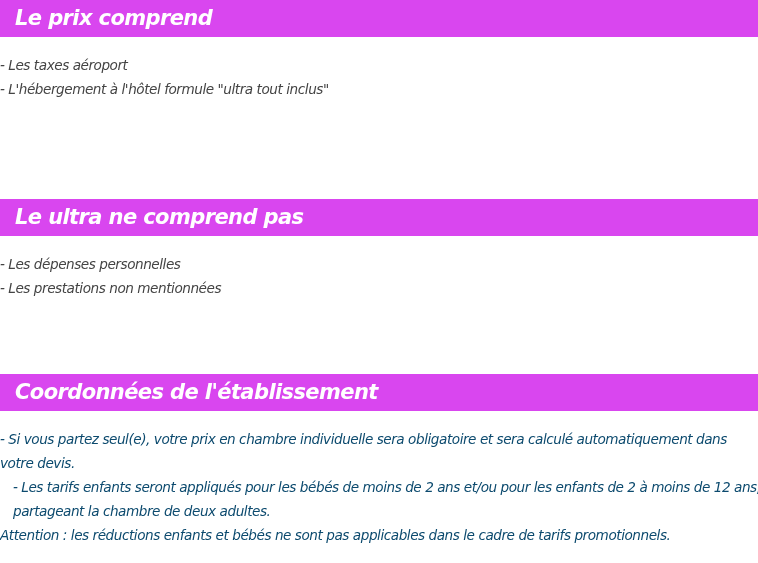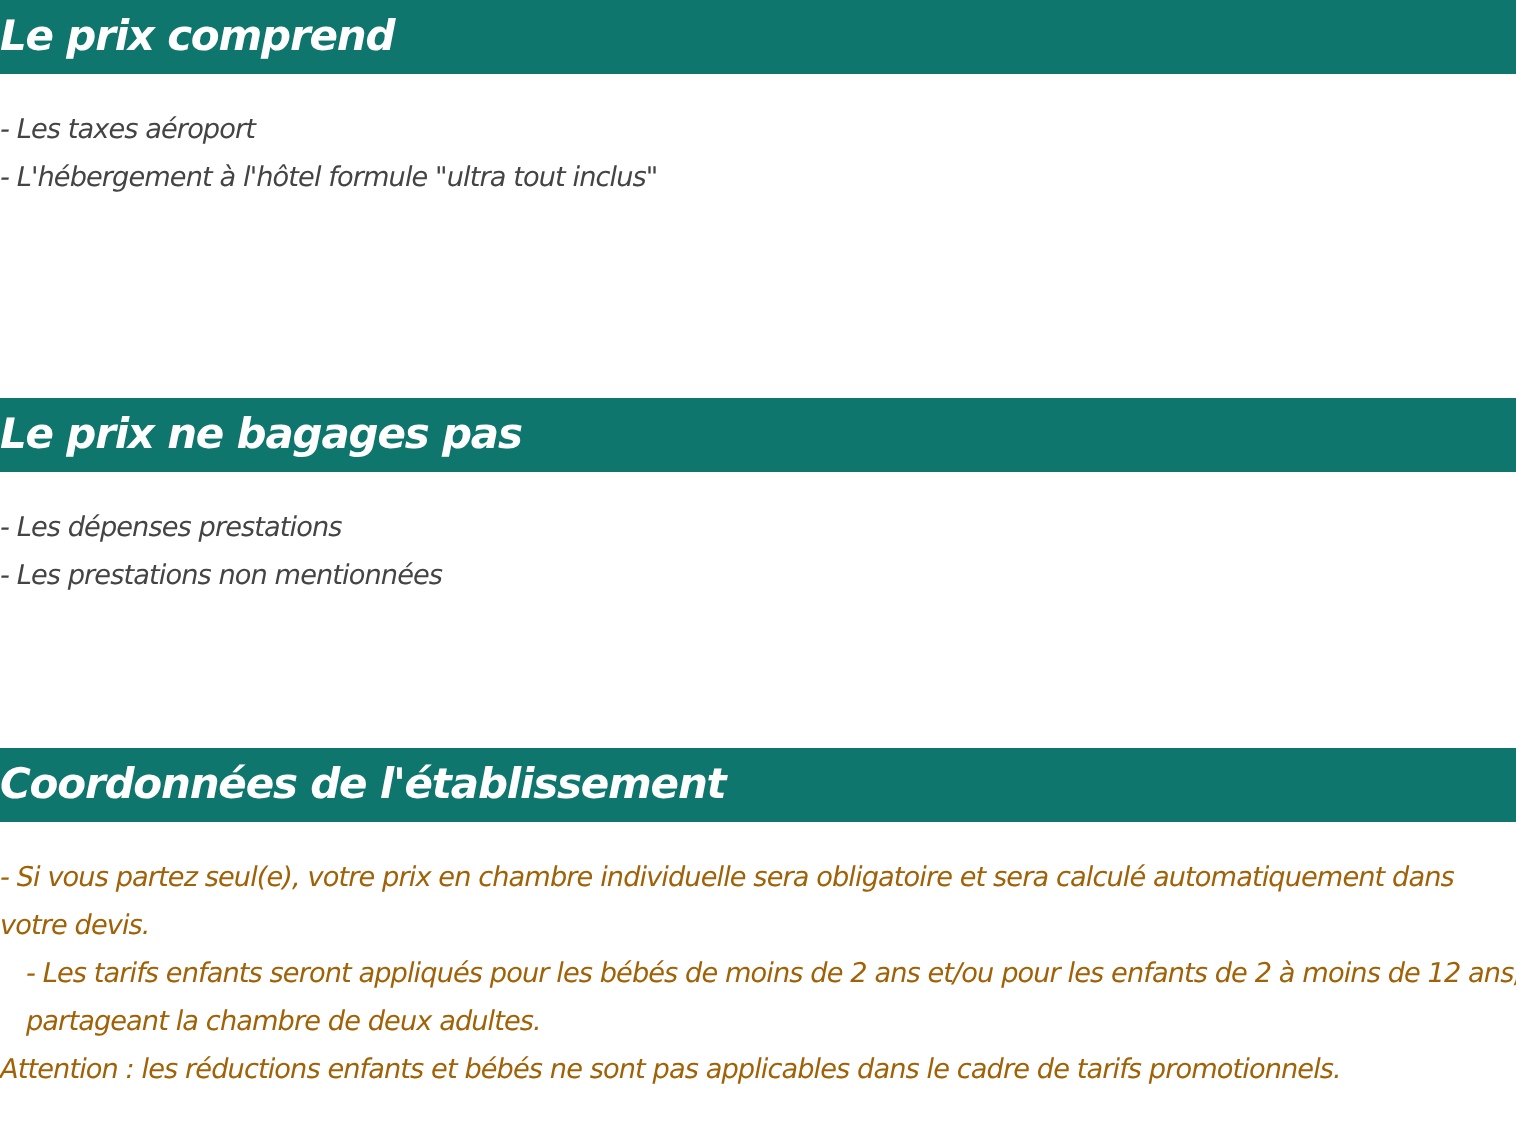--- a/index.html
+++ b/index.html
@@ -12,27 +12,28 @@
       height: 563px;
       overflow: hidden;
       position: relative;
       font-family: "DejaVu Sans", sans-serif;
     }
     .section-bar {
       position: absolute;
       left: 0;
       width: 758px;
       height: 37px;
-      background: #0f766e;
+      background: #d946ef;
       color: #ffffff;
       font-family: "DejaVu Sans", sans-serif;
       font-style: italic;
       font-weight: bold;
       font-size: 21px;
       line-height: 37px;
+      padding-left: 15px;
       box-sizing: border-box;
       letter-spacing: -0.6px;
       white-space: nowrap;
     }
     .list {
       position: absolute;
       left: 0;
       margin: 0;
       padding: 0;
       list-style: none;
@@ -44,40 +45,40 @@
     }
     .list li {
       margin: 0;
       padding: 0;
       white-space: nowrap;
     }
     .para {
       position: absolute;
       left: 0;
       width: 752px;
-      color: #a16207;
+      color: #0c4a6e;
       font-style: italic;
       font-size: 13.6px;
       letter-spacing: -0.45px;
       line-height: 24px;
       margin: 0;
     }
   </style>
 </head>
 <body>
 
 <div class="section-bar" style="top:0;">Le prix comprend</div>
 <ul class="list" style="top:53px;">
   <li>- Les taxes aéroport</li>
   <li>- L'hébergement à l'hôtel formule "ultra tout inclus"</li>
 </ul>
 
-<div class="section-bar" style="top:199px;">Le prix ne bagages pas</div>
+<div class="section-bar" style="top:199px;">Le ultra ne comprend pas</div>
 <ul class="list" style="top:252px;">
-  <li>- Les dépenses prestations</li>
+  <li>- Les dépenses personnelles</li>
   <li>- Les prestations non mentionnées</li>
 </ul>
 
 <div class="section-bar" style="top:374px;">Coordonnées de l'établissement</div>
 <div>
   <p class="para" style="top:427px;">- Si vous partez seul(e), votre prix en chambre individuelle sera obligatoire et sera calculé automatiquement dans votre devis.</p>
   <p class="para" style="top:475px;padding-left:13px;">- Les tarifs enfants seront appliqués pour les bébés de moins de 2 ans et/ou pour les enfants de 2 à moins de 12 ans, partageant la chambre de deux adultes.</p>
   <p class="para" style="top:523px;">Attention : les réductions enfants et bébés ne sont pas applicables dans le cadre de tarifs promotionnels.</p>
 </div>
 

